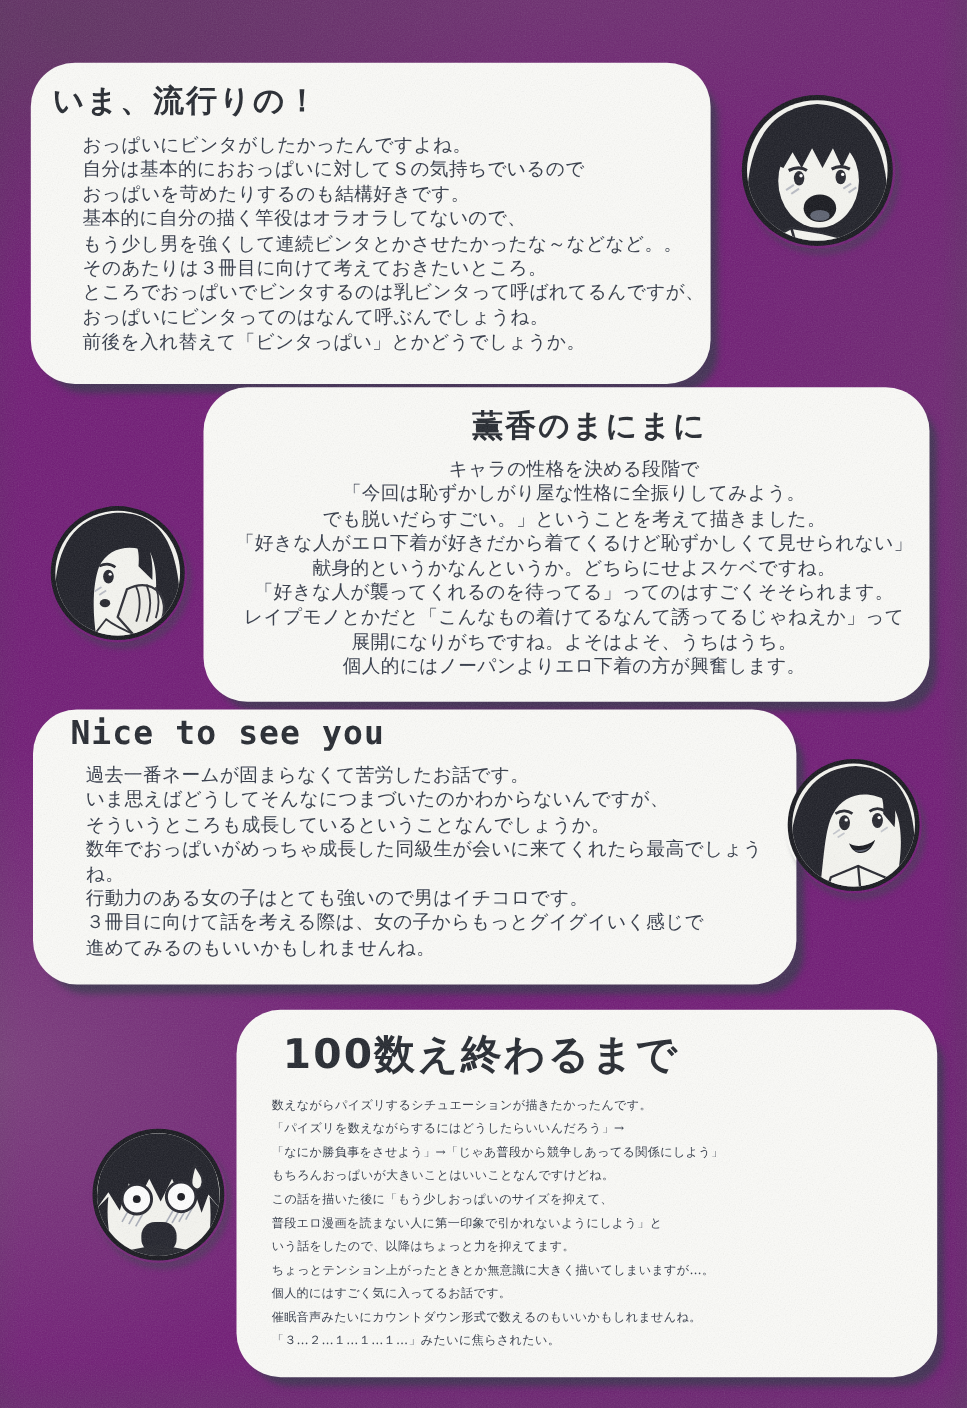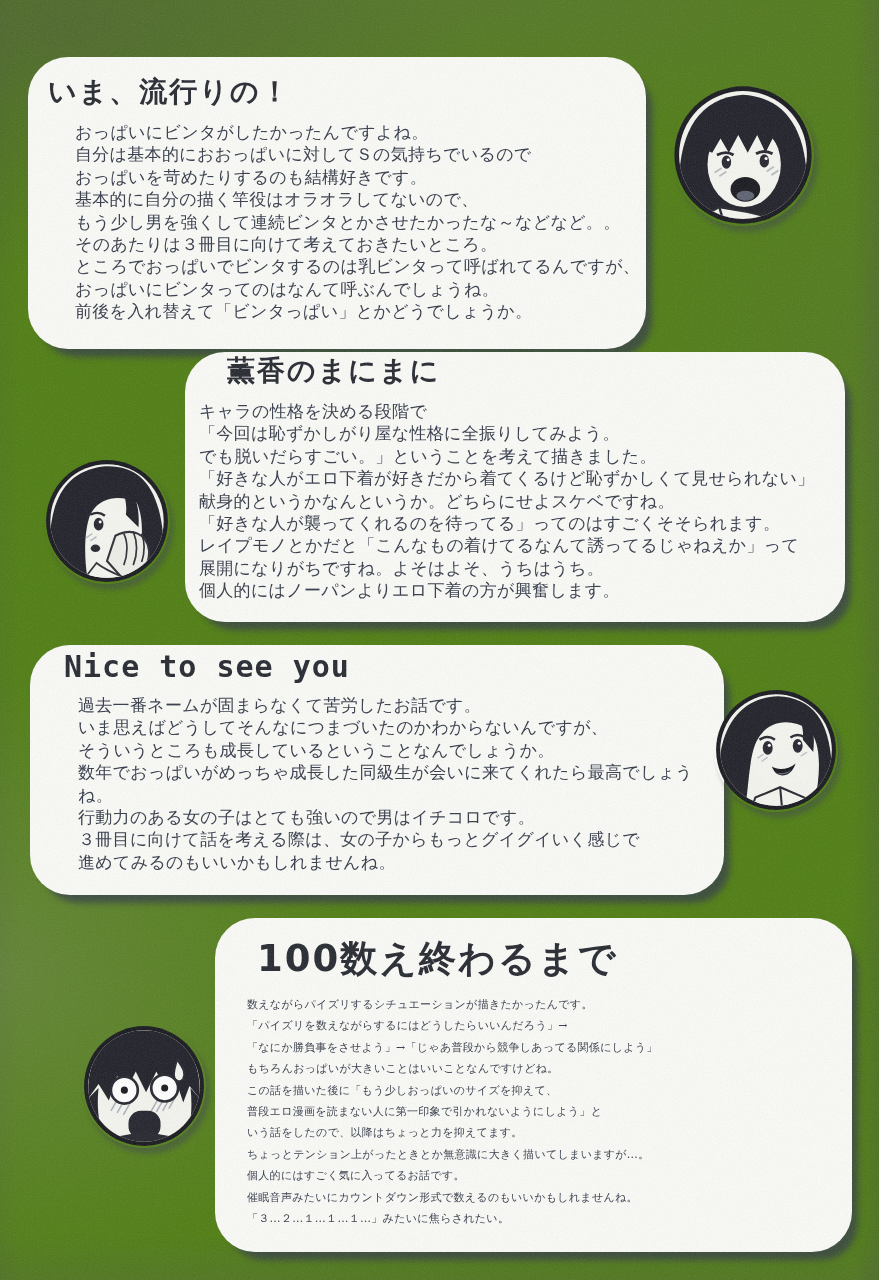--- a/index.html
+++ b/index.html
@@ -1,18 +1,18 @@
 <!DOCTYPE html>
 <html lang="ja"><head>
 <meta charset="utf-8">
 <style>
   html,body{margin:0;padding:0;background:#888a84;}
   .page{
     position:relative;width:879px;height:1280px;overflow:hidden;
-    background:#4d7c0f;
+    background:#701a75;
     font-family:"Liberation Sans",sans-serif;
   }
   .shade{
     position:absolute;inset:0;pointer-events:none;z-index:1;
     background:
       radial-gradient(620px 360px at 6% 2%, rgba(70,73,69,0.40), rgba(70,73,69,0) 70%),
       radial-gradient(900px 220px at 55% 0%, rgba(96,99,93,0.26), rgba(96,99,93,0) 75%),
       radial-gradient(420px 520px at 100% 28%, rgba(92,96,92,0.16), rgba(92,96,92,0) 70%),
       radial-gradient(520px 420px at 0% 76%, rgba(143,145,137,0.28), rgba(143,145,137,0) 70%),
       linear-gradient(to left, rgba(64,68,74,0.22), rgba(64,68,74,0) 26px),
@@ -32,21 +32,21 @@
     font-size:28px;letter-spacing:2px;
   }
   .card .body{margin-top:10px;}
   .card .body p{
     margin:0;font-size:17px;line-height:22.4px;letter-spacing:0.3px;
     font-family:"DejaVu Serif",serif;
   }
   .card1{left:28px;top:57px;width:618px;height:276px;padding-top:16px;}
   .card1 h2{margin-left:20px;}
   .card1 .body{margin-left:47px;}
-  .card2{left:185px;top:352px;width:660px;height:270px;}
+  .card2{left:185px;top:352px;width:660px;height:270px;padding-top:16px;text-align:center;}
   .card2 h2{margin-left:42px;}
   .card2 .body{margin-left:14px;}
   .card3{left:30px;top:645px;width:694px;height:246px;padding-top:4px;}
   .card3 h2{margin-left:34px;font-family:"DejaVu Sans Mono",monospace;font-size:30px;letter-spacing:1px;}
   .card3 .body{margin-left:48px;}
   .card4{left:215px;top:918px;width:637px;height:318px;padding-top:16px;}
   .card4 h2{margin-left:42px;font-size:37px;}
   .card4 .body{margin-left:32px;}
   .card4 .body p{font-size:11px;line-height:21.4px;}
   .portrait{

